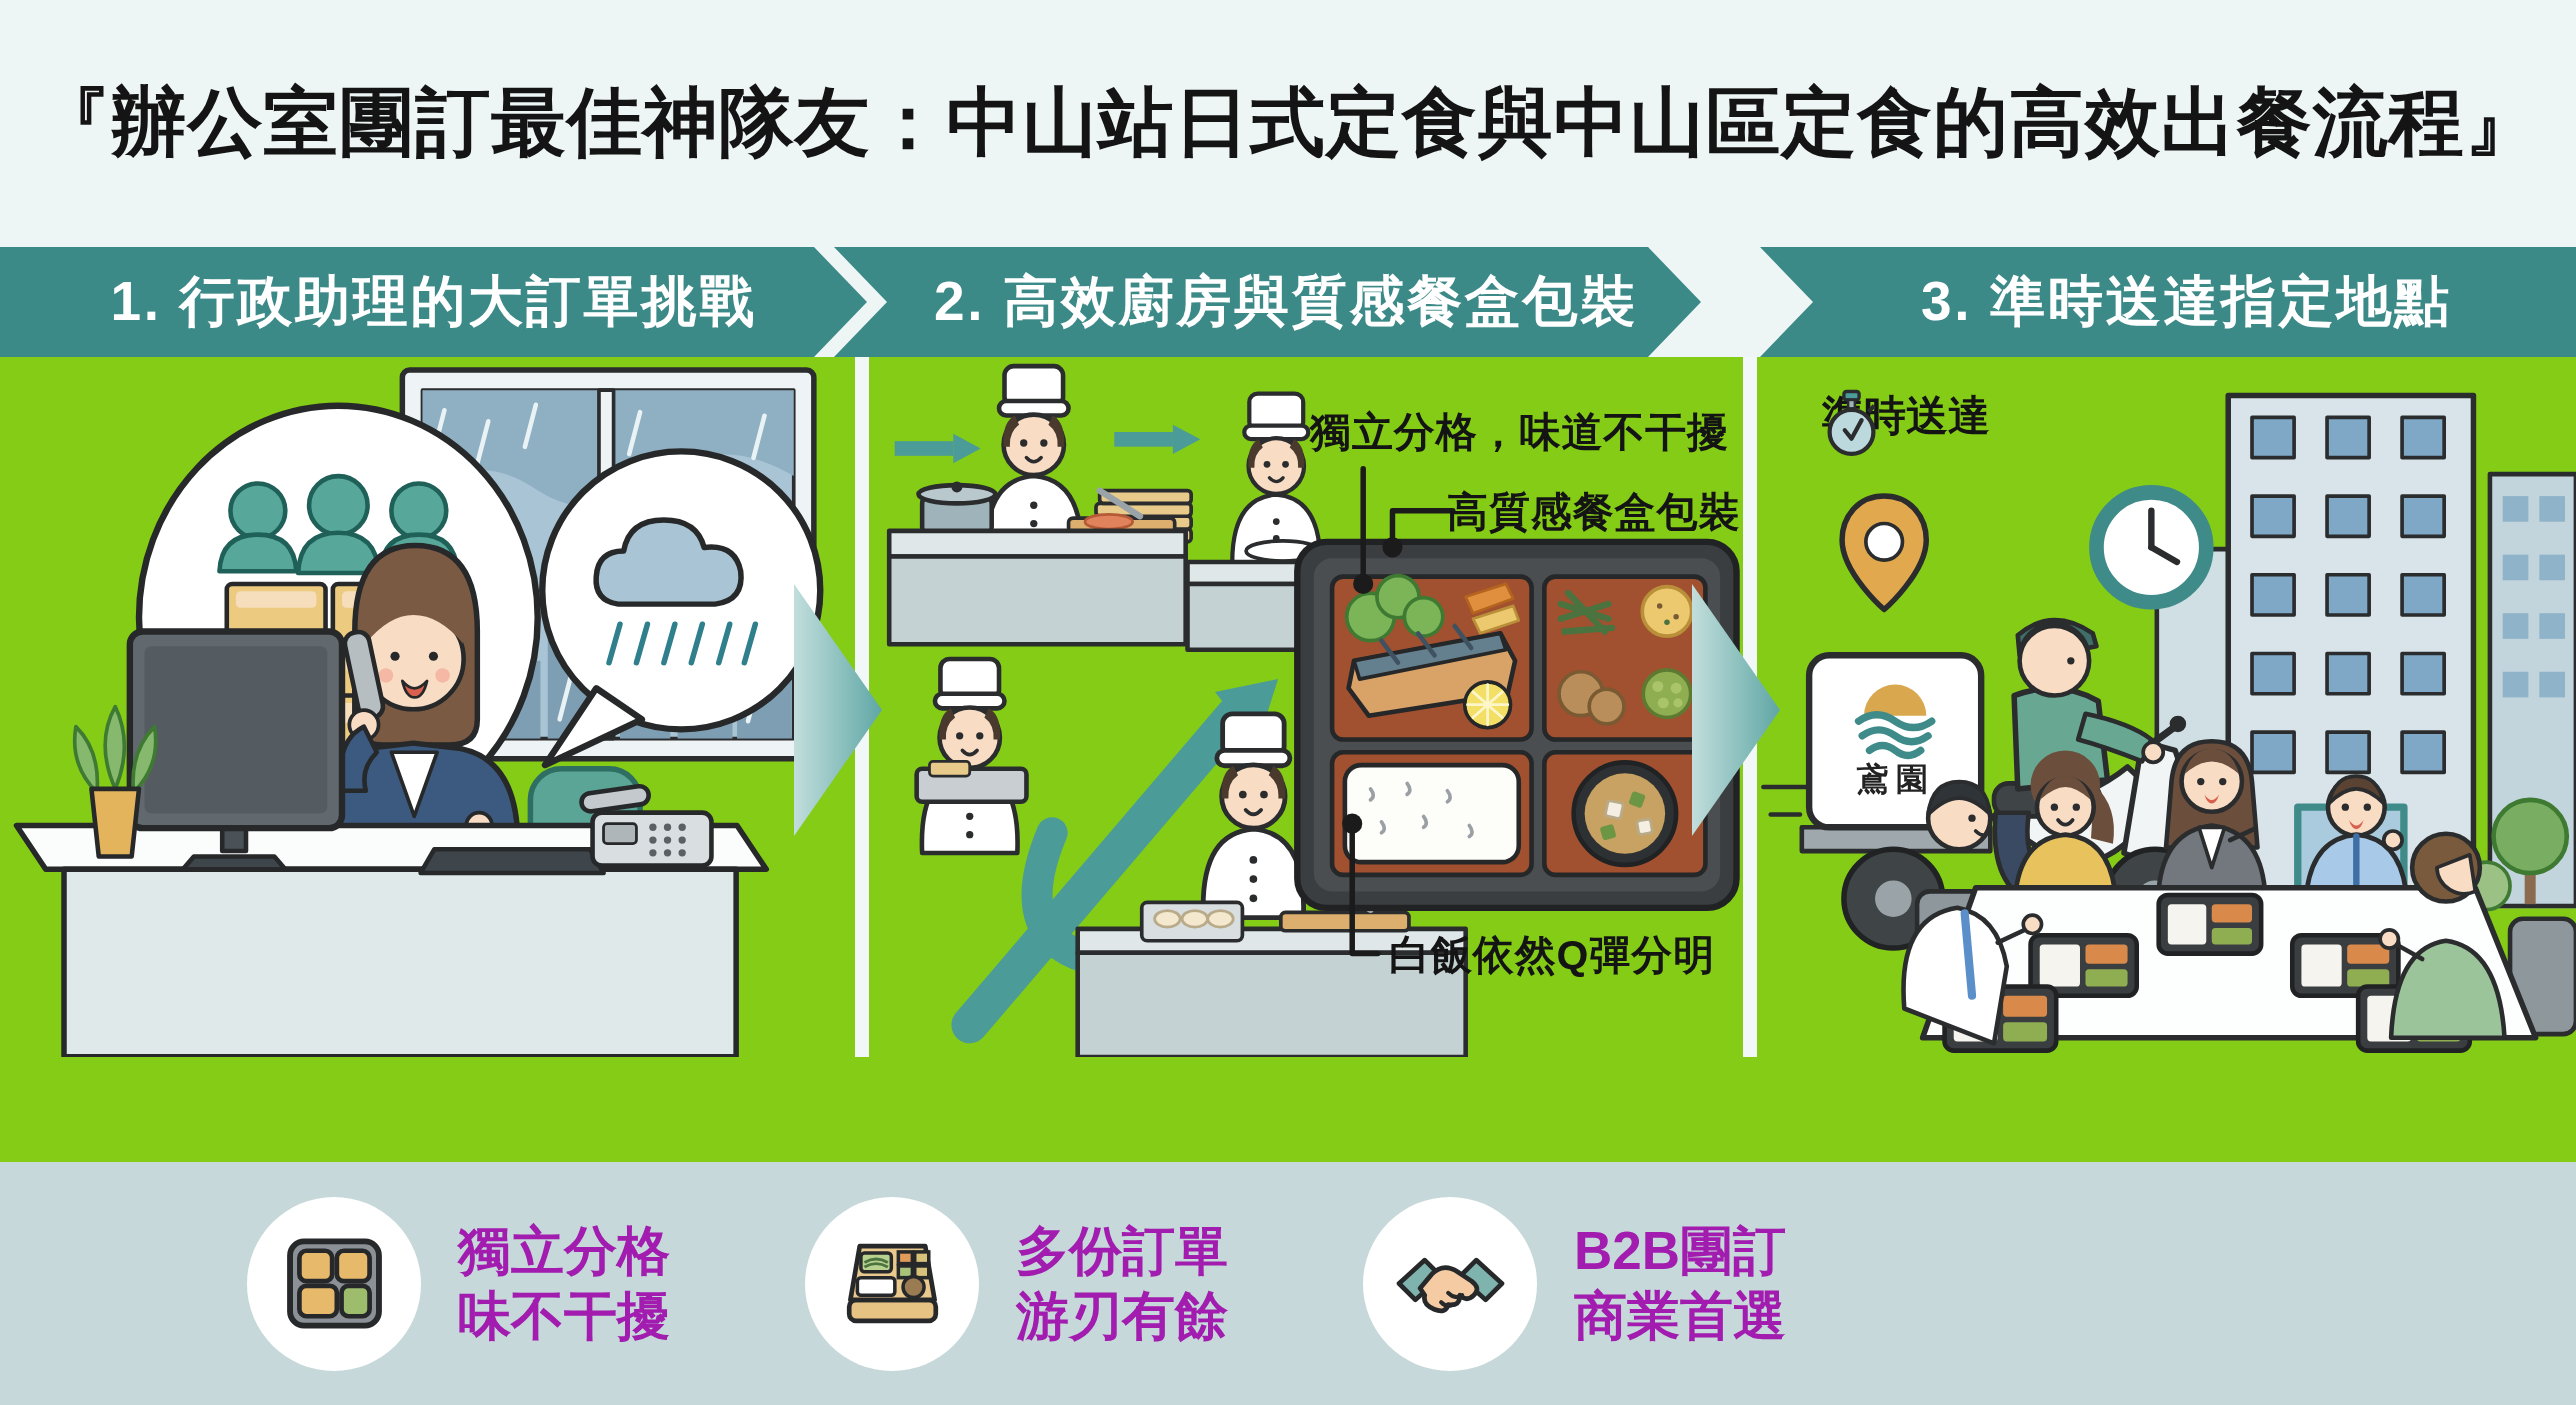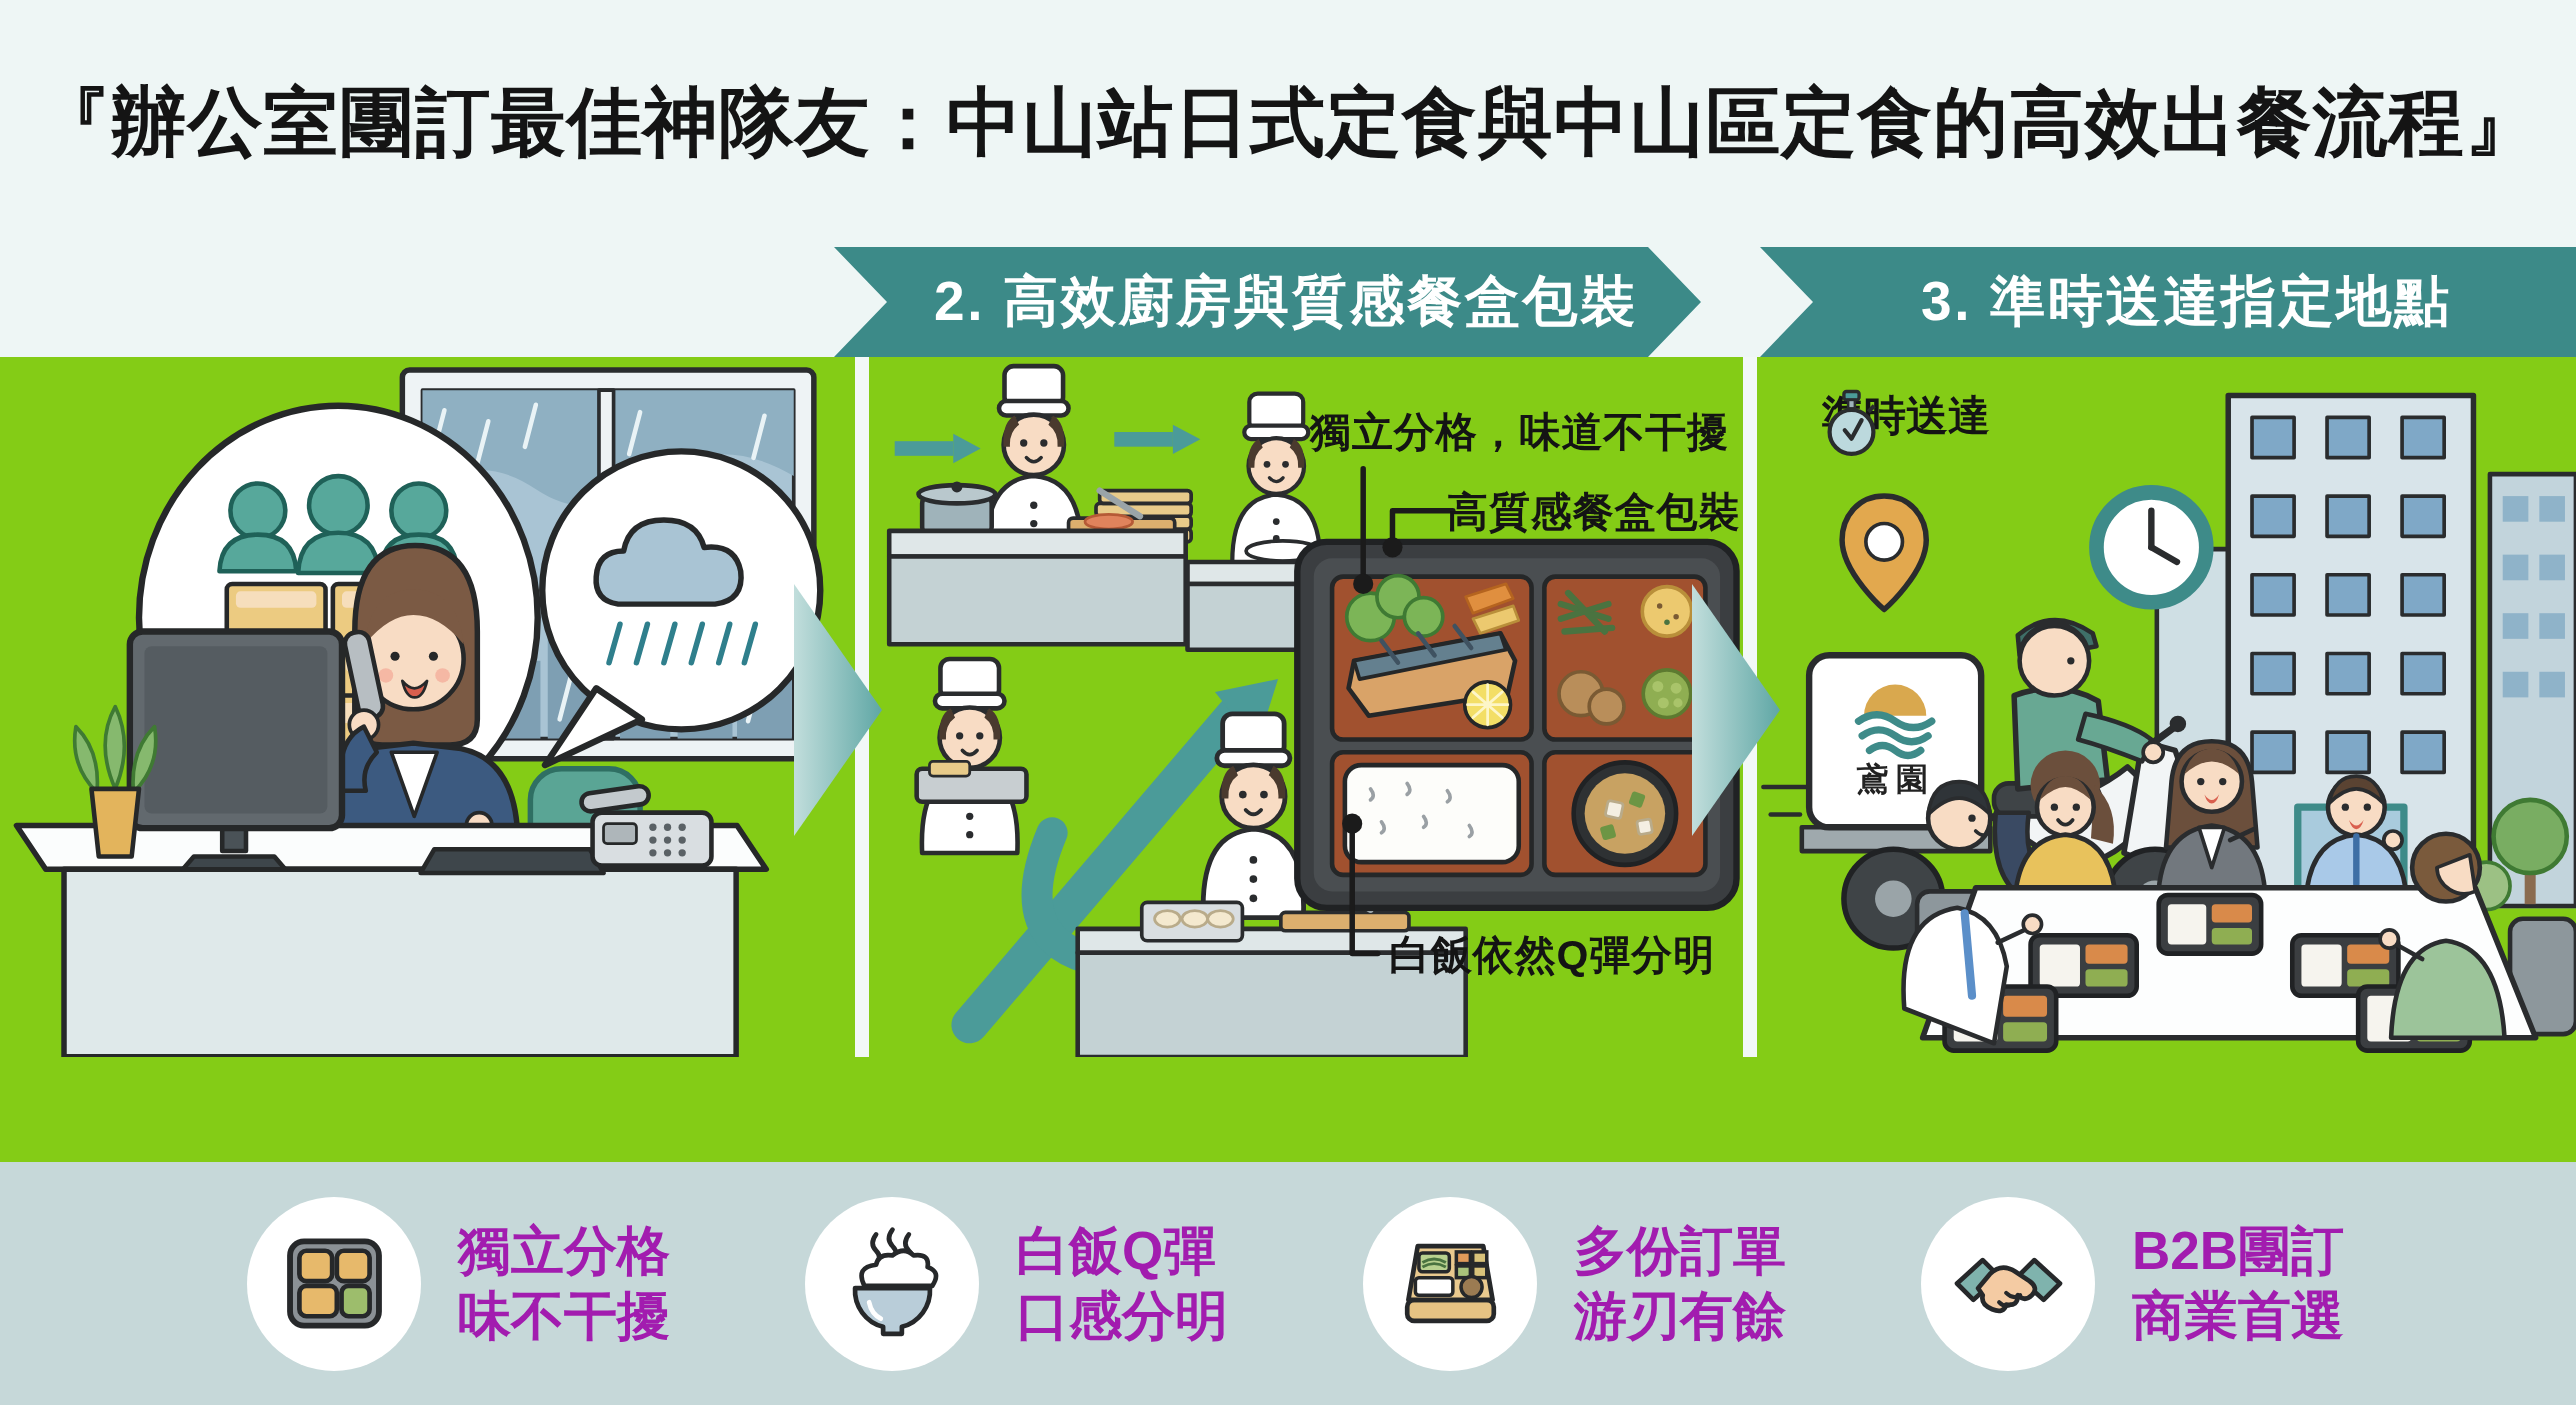--- a/index.html
+++ b/index.html
@@ -51,20 +51,23 @@
 </head>
 <body>
 
 <div class="page">
 
   <div class="title-band">
     <div class="main-title">『辦公室團訂最佳神隊友：中山站日式定食與中山區定食的高效出餐流程』</div>
   </div>
 
   <div class="banners">
+    <div class="banner b1">
+      <span>1. 行政助理的大訂單挑戰</span>
+    </div>
     <div class="banner b2">
       <span>2. 高效廚房與質感餐盒包裝</span>
     </div>
     <div class="banner b3">
       <span>3. 準時送達指定地點</span>
     </div>
   </div>
 
   <div class="content-band">
     <div class="seam seam1"></div>
@@ -595,38 +598,20 @@
           <rect x="20" y="52" width="32" height="26" rx="6" fill="#e7b96b" stroke="#26282a" stroke-width="4"></rect>
           <rect x="56" y="52" width="24" height="26" rx="6" fill="#9dbd6c" stroke="#26282a" stroke-width="4"></rect>
         </svg>
       </div>
       <div class="f-text">
         <div>獨立分格</div>
         <div>味不干擾</div>
       </div>
     </div>
 
-    <div class="feature">
-      <div class="f-circle">
-        <svg viewBox="0 0 100 100">
-          <g stroke="#26282a" stroke-width="4" fill="none" stroke-linecap="round">
-            <path d="M36 8 q-6 8 0 14 q6 6 0 14"></path>
-            <path d="M50 4 q-6 8 0 14 q6 6 0 14"></path>
-            <path d="M64 8 q-6 8 0 14 q6 6 0 14"></path>
-          </g>
-          <path d="M26 52 q-8 -16 10 -18 q2 -10 14 -8 q10 -8 18 0 q14 -2 12 10 q12 4 4 16 Z" fill="#ffffff" stroke="#26282a" stroke-width="4" stroke-linejoin="round"></path>
-          <path d="M18 54 h64 a32 32 0 0 1 -24 33 l0 6 h-16 l0 -6 a32 32 0 0 1 -24 -33 Z" fill="#b9cdd9" stroke="#26282a" stroke-width="4" stroke-linejoin="round"></path>
-          <path d="M30 66 q2 10 10 14" stroke="#ffffff" stroke-width="4" fill="none" stroke-linecap="round"></path>
-        </svg>
-      </div>
-      <div class="f-text">
-        <div>白飯Q彈</div>
-        <div>口感分明</div>
-      </div>
-    </div>
 
     <div class="feature">
       <div class="f-circle">
         <svg viewBox="0 0 100 100">
           <rect x="13" y="64" width="74" height="18" rx="6" fill="#e6c383" stroke="#26282a" stroke-width="4"></rect>
           <polygon points="22,18 78,18 86,64 14,64" fill="#e9c98e" stroke="#26282a" stroke-width="4" stroke-linejoin="round"></polygon>
           <rect x="23" y="24" width="26" height="16" rx="3" fill="#b9d18f" stroke="#26282a" stroke-width="3"></rect>
           <path d="M26 32 q10 -6 20 0 M26 36 q10 -6 20 0" stroke="#4a7340" stroke-width="2.5" fill="none"></path>
           <rect x="55" y="23" width="12" height="10" fill="#e09a5a" stroke="#26282a" stroke-width="3"></rect>
           <rect x="69" y="23" width="12" height="10" fill="#d8c27a" stroke="#26282a" stroke-width="3"></rect>

